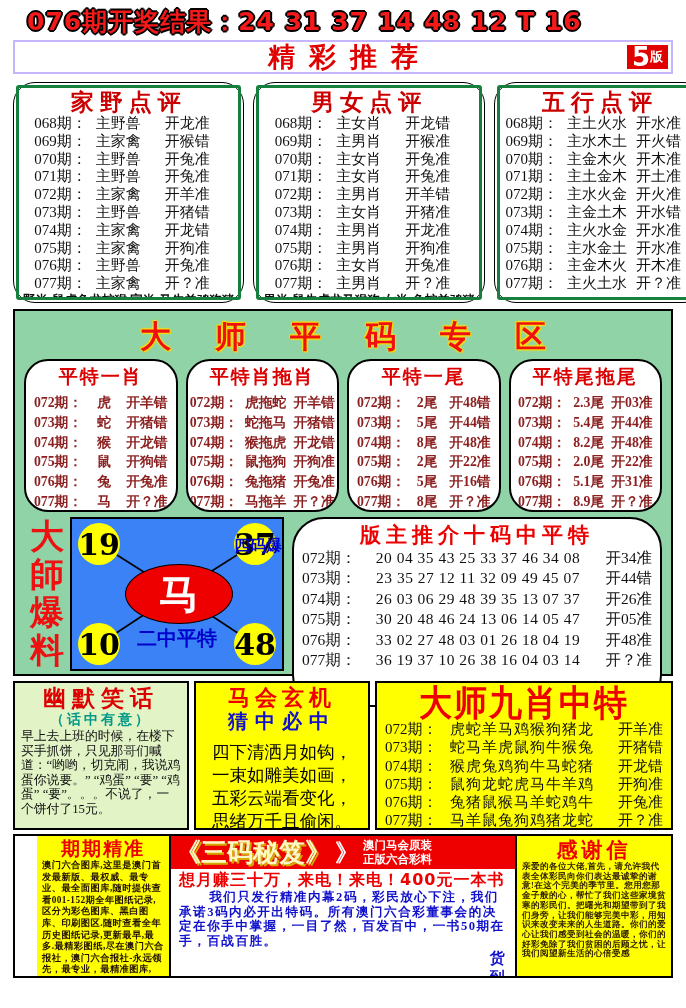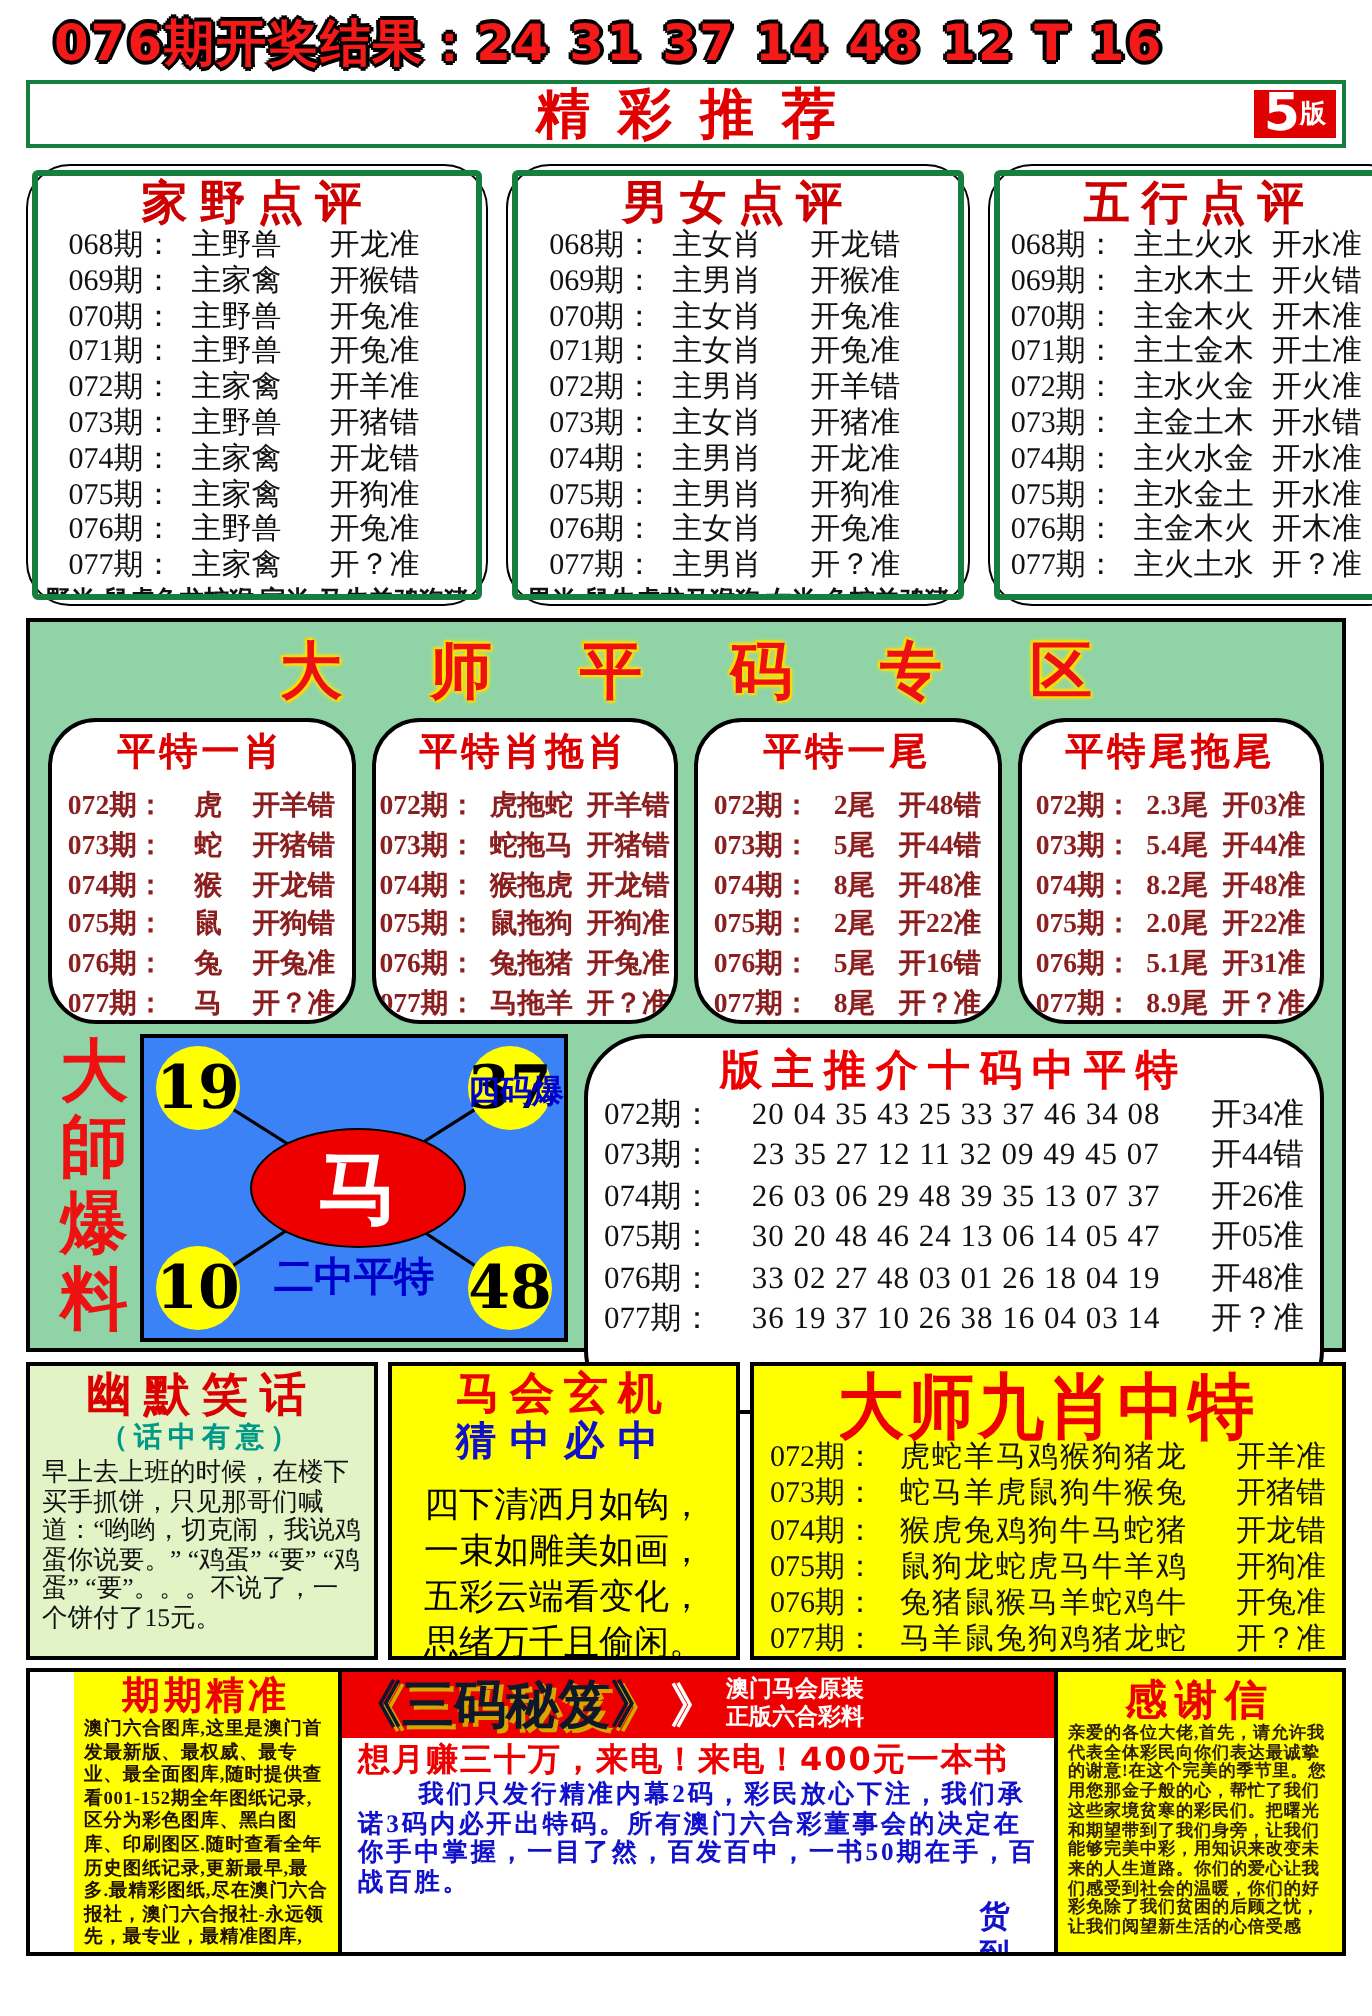--- a/index.html
+++ b/index.html
@@ -13,21 +13,21 @@
   
   .banner {
     margin: 5px 0 2px 14px;
     font-size: 25px; font-weight: bold; color: #f51a1a; letter-spacing: 1px;
     text-shadow: 2px 0 0 #000, -2px 0 0 #000, 0 2px 0 #000, 0 -2px 0 #000,
                  1px 1px 0 #000, -1px -1px 0 #000, 1px -1px 0 #000, -1px 1px 0 #000;
     font-family: "DejaVu Sans", sans-serif;
   }
   
   .header {
-    border: 2px solid #15803d; height: 34px; position: relative;
+    border: 2px solid #c4b5fd; height: 34px; position: relative;
     display: flex; align-items: center; justify-content: center; background:#fff;
   }
   .header-title { color: #e00000; font-size: 27px; font-weight: bold; letter-spacing: 14px; padding-left: 14px; }
   .edition-badge {
     position: absolute; right: 3px; top: 3px; bottom: 3px; background: #e00000;
     color: #fff; display: flex; align-items: center; padding: 0 5px;
   }
   .edition-badge b { font-size: 26px; font-family:"DejaVu Sans",sans-serif; }
   .edition-badge span { font-size: 13px; font-weight: bold; }
   
@@ -95,29 +95,29 @@
   .nrow .ni { width: 58px; flex:none; }
   .nrow .np { flex:1; text-align:center; letter-spacing: 1px; }
   .nrow .nr { width: 62px; flex:none; text-align:right; }
   
   .footer { margin-top: 4px; border: 2px solid #000; height: 144px; display: flex; padding-left: 22px; }
   .f-left { width: 134px; flex:none; background:#ffff00; border-right: 2px solid #000; padding: 1px 5px; overflow:hidden; }
   .f-left-title { text-align:center; color:#ee0000; font-weight:bold; font-size: 19px; line-height: 23px; letter-spacing: 2px; font-family:"DejaVu Serif",serif; }
   .f-left-body { font-size: 9.3px; line-height: 11.6px; color:#221100; font-weight:bold; letter-spacing: 0.4px; }
   .f-center { flex: 1; background:#fff; border-right: 2px solid #000; display:flex; flex-direction: column; overflow:hidden; }
   .f-bar { background:#ee0000; height: 33px; display:flex; align-items:center; padding: 0 4px; gap:4px; }
-  .f-bar-title { color:#0f172a; font-weight:bold; font-size: 26px; white-space:nowrap; text-shadow: 2px 2px 0 #d4a800; font-family:"DejaVu Serif",serif; }
+  .f-bar-title { color:#fef9c3; font-weight:bold; font-size: 26px; white-space:nowrap; text-shadow: 2px 2px 0 #d4a800; font-family:"DejaVu Serif",serif; }
   .f-bar-chev { color:#fff; font-weight:bold; font-size: 24px; font-family:"DejaVu Sans",sans-serif; }
   .f-bar-origin { color:#fff; font-weight:bold; font-size: 11.5px; line-height: 13.5px; white-space:nowrap; }
   .f-hotline { color:#ee0000; font-weight:bold; font-size: 16px; line-height: 21px; padding-left: 8px; letter-spacing: 1px; font-family:"DejaVu Sans",sans-serif; }
   .f-body { color:#1111cc; font-weight:bold; font-size: 12.6px; line-height: 14.6px; padding: 0 8px; text-indent: 2.4em; letter-spacing: 1.5px; }
   .f-last { display:flex; align-items:center; padding: 1px 6px 0 6px; gap: 6px; }
   .f-warning { flex:1; color:#ee0000; font-weight:bold; font-size: 11.8px; white-space:nowrap; }
   .f-cod { color:#1111cc; font-weight:bold; font-size: 15px; letter-spacing: 2px; font-family:"DejaVu Sans",sans-serif; }
-  .f-right { width: 142px; flex:none; background:#ffff00; padding: 1px 5px; overflow:hidden; }
+  .f-right { width: 154px; flex:none; background:#ffff00; padding: 1px 5px; overflow:hidden; }
   .f-right-title { text-align:center; color:#ee0000; font-weight:bold; font-size: 21px; line-height: 25px; letter-spacing: 4px; font-family:"DejaVu Serif",serif; }
   .f-right-body { font-size: 8.6px; line-height: 9.7px; color:#332200; font-weight:bold; letter-spacing: 0.4px; }
 </style>
 </head>
 <body>
 
 <div class="banner">076期开奖结果：24 31 37 14 48 12 T 16</div>
 
 <div class="header">
   <div class="header-title">精彩推荐</div>

